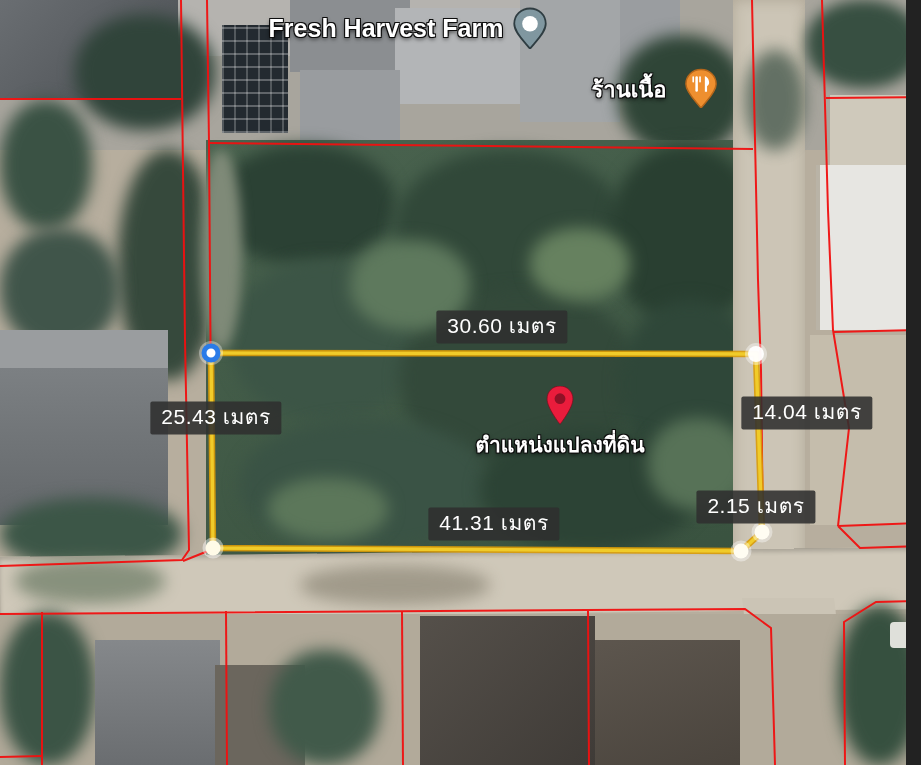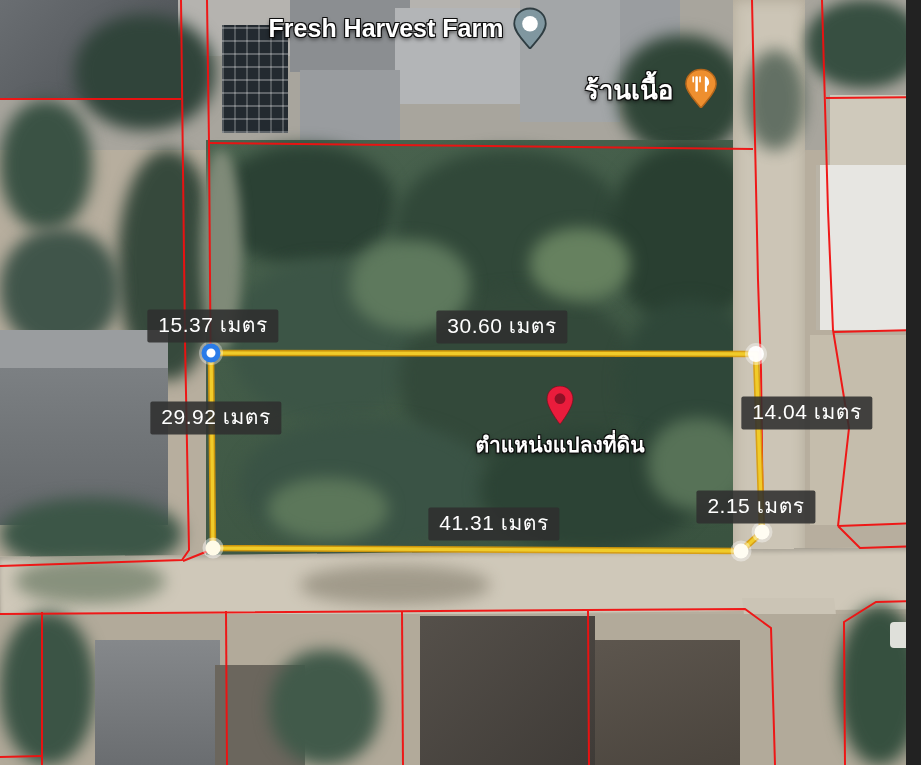--- a/index.html
+++ b/index.html
@@ -149,41 +149,40 @@
   </svg>
 
   <div class="poi-label outline" style="left:386px;top:28px;font-size:25px;">Fresh Harvest Farm</div>
   <div class="pinwrap" style="left:512px;top:7px;">
     <svg width="36" height="42" viewBox="0 0 24 28">
       <path d="M12 1C6 1 1.5 5.5 1.5 11.2c0 4.6 4.2 9.3 7.6 13.2l2.9 3.4 2.9-3.4c3.4-3.9 7.6-8.6 7.6-13.2C22.5 5.5 18 1 12 1z" fill="#8097a0" stroke="#2f3d42" stroke-width="1.2"></path>
       <circle cx="12" cy="11.2" r="5.2" fill="#ffffff"></circle>
     </svg>
   </div>
 
-  <div class="poi-label outline" style="left:629px;top:89px;font-size:26px;">ร้านเนื้อ</div>
+  <div class="poi-label outline" style="left:629px;top:89px;font-size:22px;">ร้านเนื้อ</div>
   <div class="pinwrap" style="left:683px;top:68px;">
     <svg width="36" height="40" viewBox="0 0 24 27">
       <path d="M12 1C6.2 1 1.8 5.3 1.8 10.8c0 4.4 4 8.9 7.2 12.6l3 3.6 3-3.6c3.2-3.7 7.2-8.2 7.2-12.6C22.2 5.3 17.8 1 12 1z" fill="#ee8f2f" stroke="#b5661a" stroke-width="1"></path>
       <g fill="#ffffff">
         <rect x="8.2" y="5.6" width="1.7" height="10.4" rx=".8"></rect>
         <rect x="6.2" y="5.6" width="1.1" height="4.2" rx=".5"></rect>
         <rect x="10.8" y="5.6" width="1.1" height="4.2" rx=".5"></rect>
         <path d="M14.6 5.6c2 .4 2.9 2.7 2.9 4.4 0 1.3-1 2-1.4 2.2V16h-1.5V5.6z"></path>
       </g>
     </svg>
   </div>
 
   <div class="pinwrap" style="left:545px;top:386px;">
     <svg width="30" height="40" viewBox="0 0 24 34">
       <path d="M12 0C5.7 0 1 4.8 1 11c0 7.8 11 21.5 11 21.5S23 18.8 23 11C23 4.8 18.3 0 12 0z" fill="#ea1c3c" stroke="#7e0a1c" stroke-width=".6"></path>
       <circle cx="12" cy="10.8" r="4.6" fill="#8f1126"></circle>
     </svg>
   </div>
   <div class="pin-caption outline" style="left:560px;top:428px;">ตำแหน่งแปลงที่ดิน</div>
 
-  <div class="mlabel" style="left:213px;top:326px;">15.37 เมตร</div>
   <div class="mlabel" style="left:502px;top:327px;">30.60 เมตร</div>
-  <div class="mlabel" style="left:216px;top:418px;">29.92 เมตร</div>
+  <div class="mlabel" style="left:216px;top:418px;">25.43 เมตร</div>
   <div class="mlabel" style="left:767px;top:413px;margin-left:40px;">14.04 เมตร</div>
   <div class="mlabel" style="left:494px;top:513px;margin-top:11px;">41.31 เมตร</div>
   <div class="mlabel" style="left:756px;top:507px;">2.15 เมตร</div>
 
 </div>
 
 </body></html>

